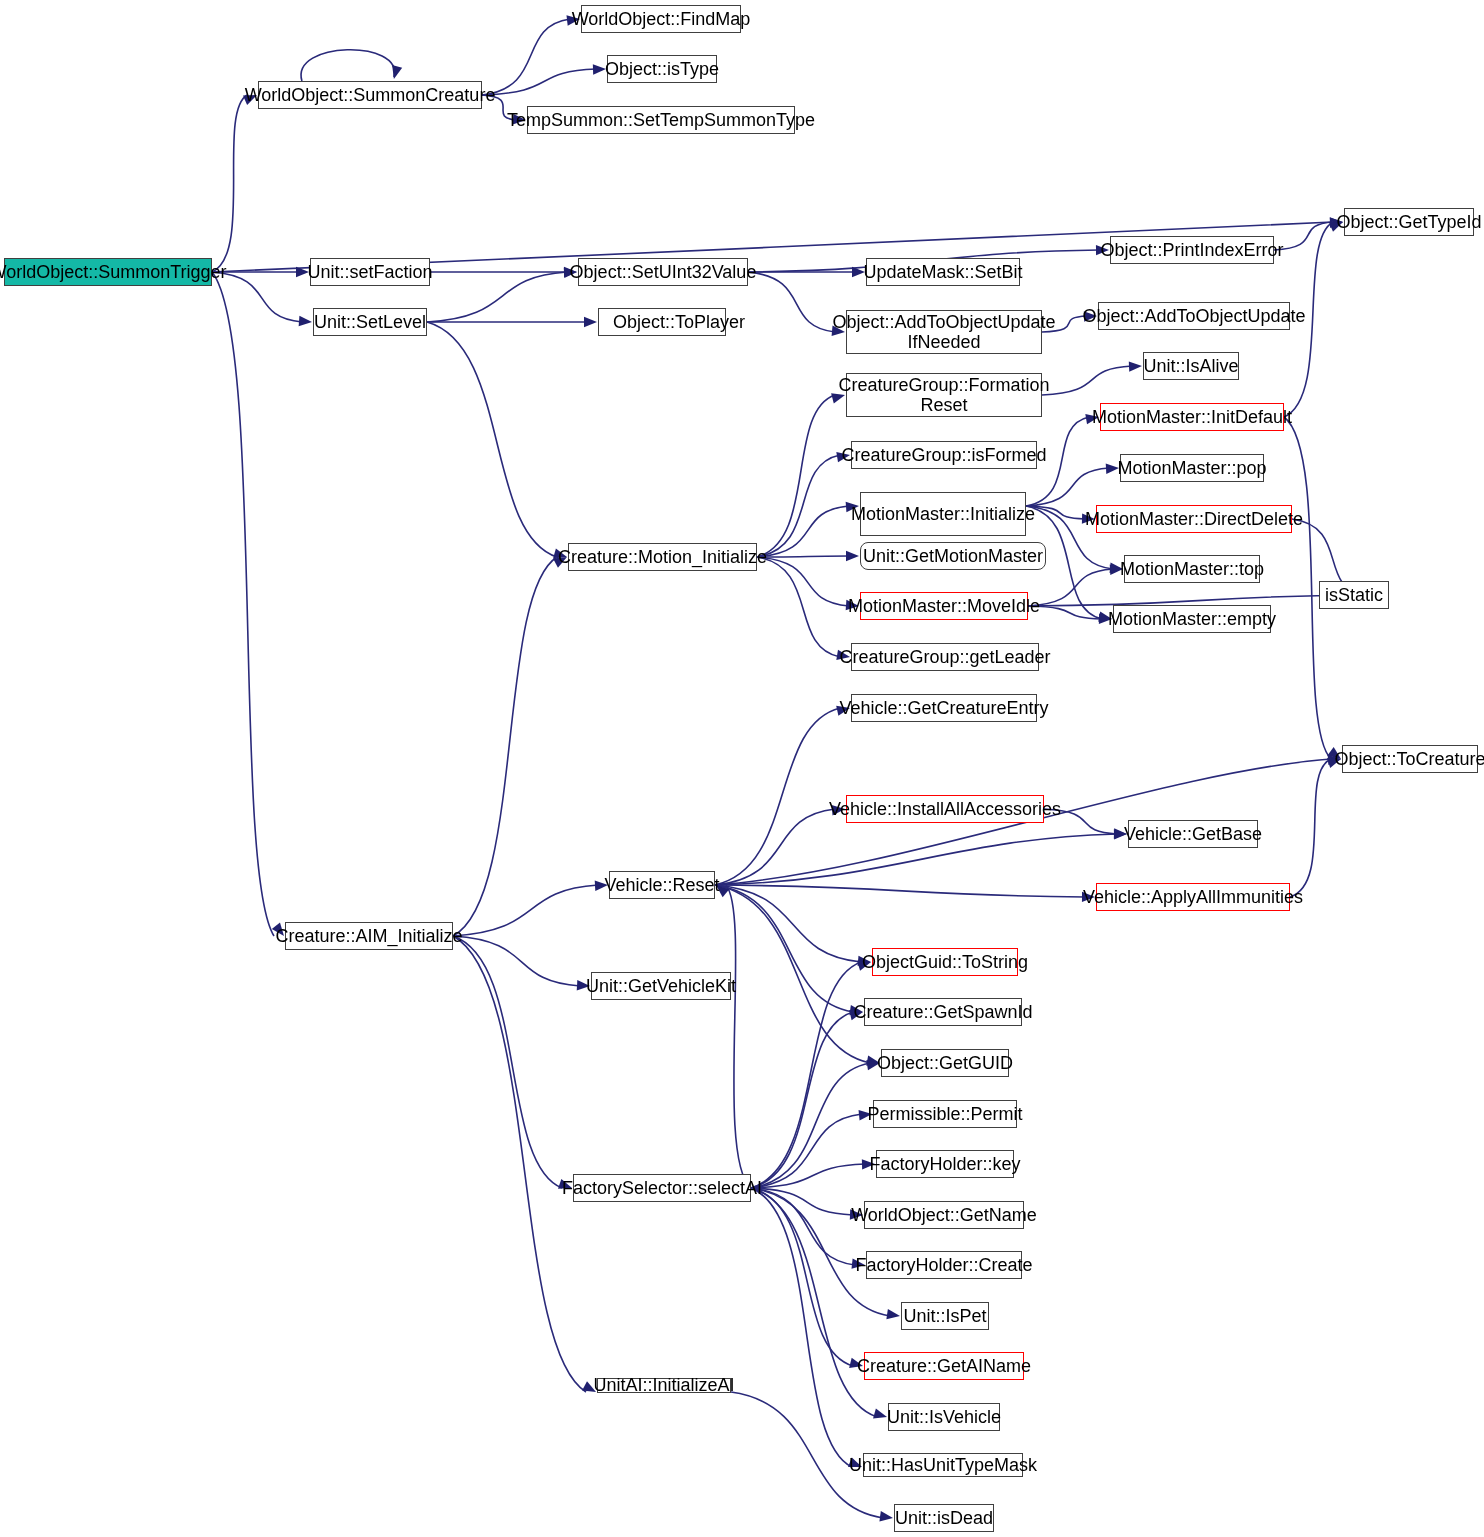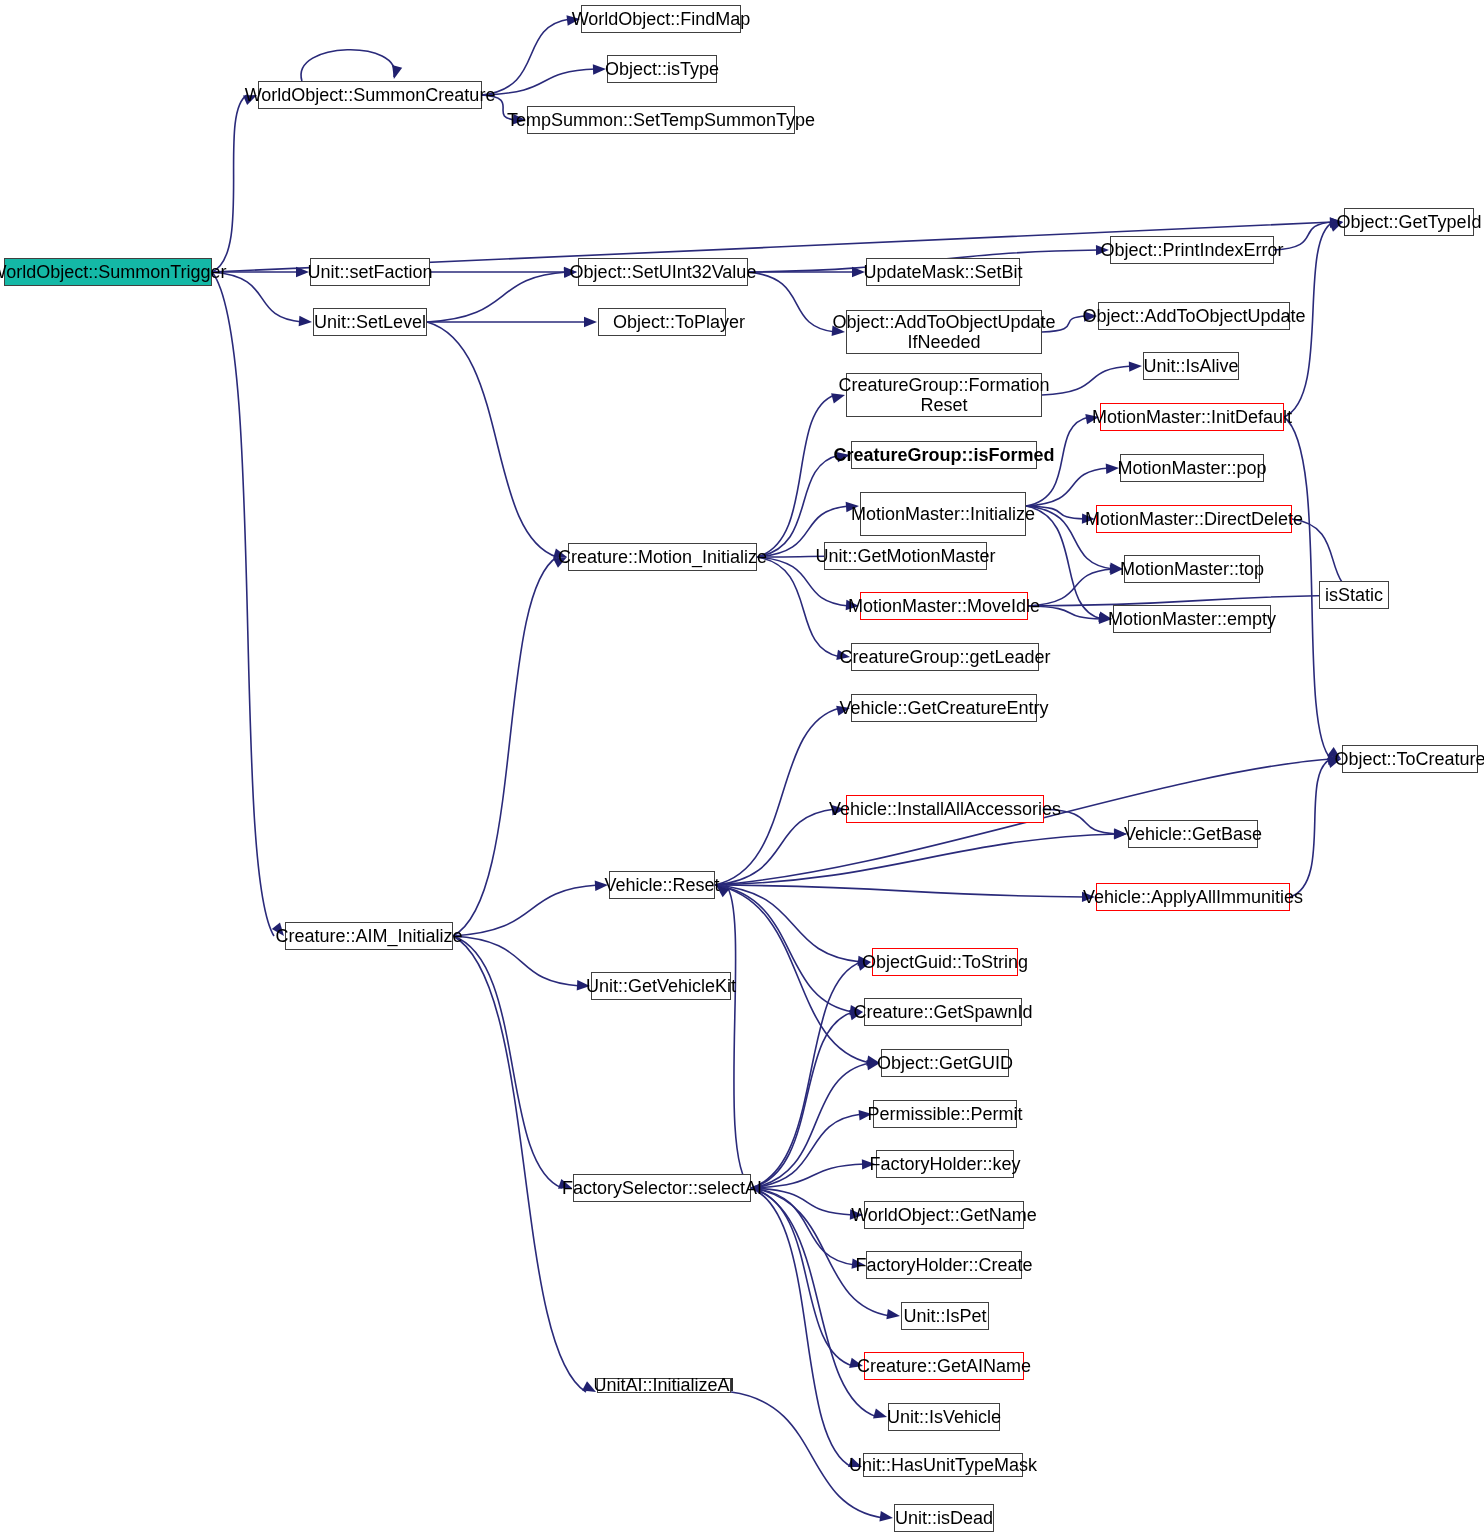--- a/index.html
+++ b/index.html
@@ -294,26 +294,26 @@
       <div class="node" style="left: 1110px; top: 236px; width: 164px; height: 28px;">Object::PrintIndexError</div>
       <div class="node" style="left: 1344px; top: 208px; width: 130px; height: 28px;">Object::GetTypeId</div>
       <div class="node" style="left: 866px; top: 258px; width: 154px; height: 28px;">UpdateMask::SetBit</div>
       <div class="node" style="left: 846px; top: 310px; width: 196px; height: 44px;">Object::AddToObjectUpdate
 IfNeeded</div>
       <div class="node" style="left: 1098px; top: 302px; width: 192px; height: 28px;">Object::AddToObjectUpdate</div>
       <div class="node" style="left: 1143px; top: 352px; width: 96px; height: 28px;">Unit::IsAlive</div>
       <div class="node" style="left: 846px; top: 373px; width: 196px; height: 44px;">CreatureGroup::Formation
 Reset</div>
       <div class="node red" style="left: 1100px; top: 403px; width: 184px; height: 28px;">MotionMaster::InitDefault</div>
-      <div class="node" style="left: 851px; top: 441px; width: 186px; height: 28px; font-weight: bold;">CreatureGroup::isFormed</div>
+      <div class="node" style="left: 851px; top: 441px; width: 186px; height: 28px;">CreatureGroup::isFormed</div>
       <div class="node" style="left: 1120px; top: 454px; width: 144px; height: 28px;">MotionMaster::pop</div>
       <div class="node" style="left: 860px; top: 492px; width: 166px; height: 44px;">MotionMaster::Initialize</div>
       <div class="node red" style="left: 1096px; top: 505px; width: 196px; height: 28px;">MotionMaster::DirectDelete</div>
       <div class="node" style="left: 568px; top: 543px; width: 189px; height: 28px;">Creature::Motion_Initialize</div>
-      <div class="node" style="left: 824px; top: 542px; width: 163px; height: 28px;">Unit::GetMotionMaster</div>
+      <div class="node" style="left: 860px; top: 542px; width: 186px; height: 28px; border-radius: 8px;">Unit::GetMotionMaster</div>
       <div class="node" style="left: 1124px; top: 555px; width: 136px; height: 28px;">MotionMaster::top</div>
       <div class="node" style="left: 1319px; top: 581px; width: 70px; height: 28px;">isStatic</div>
       <div class="node red" style="left: 860px; top: 592px; width: 168px; height: 28px;">MotionMaster::MoveIdle</div>
       <div class="node" style="left: 1113px; top: 605px; width: 158px; height: 28px;">MotionMaster::empty</div>
       <div class="node" style="left: 851px; top: 643px; width: 188px; height: 28px;">CreatureGroup::getLeader</div>
       <div class="node" style="left: 851px; top: 694px; width: 186px; height: 28px;">Vehicle::GetCreatureEntry</div>
       <div class="node" style="left: 1342px; top: 745px; width: 136px; height: 28px;">Object::ToCreature</div>
       <div class="node red" style="left: 846px; top: 795px; width: 198px; height: 28px;">Vehicle::InstallAllAccessories</div>
       <div class="node" style="left: 1128px; top: 820px; width: 130px; height: 28px;">Vehicle::GetBase</div>
       <div class="node" style="left: 609px; top: 871px; width: 106px; height: 28px;">Vehicle::Reset</div>

